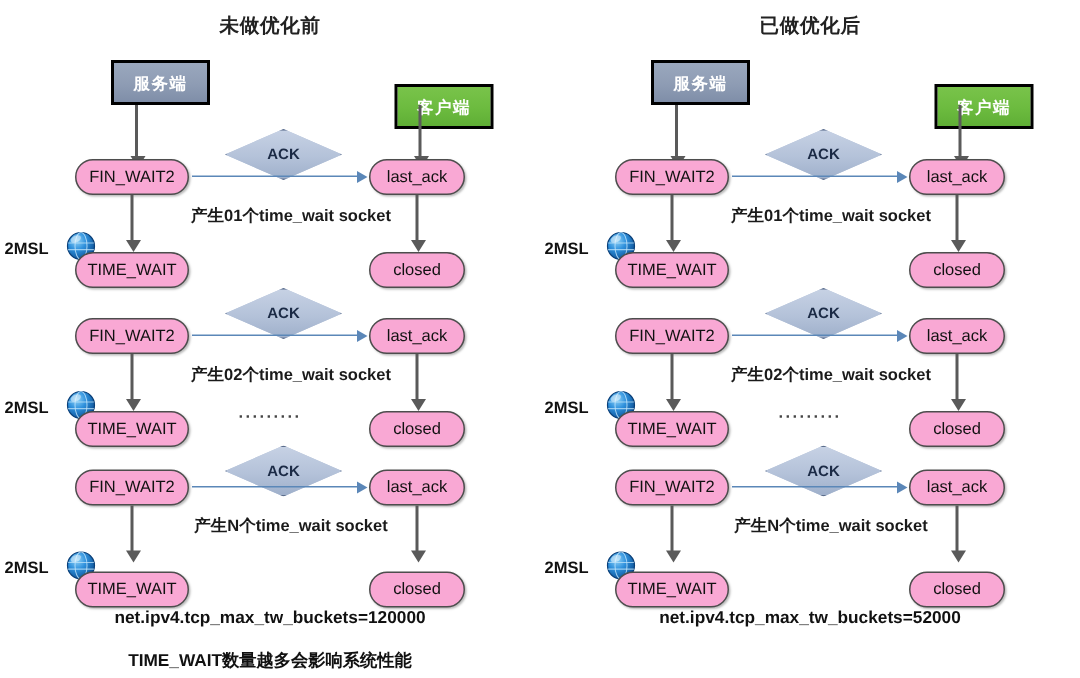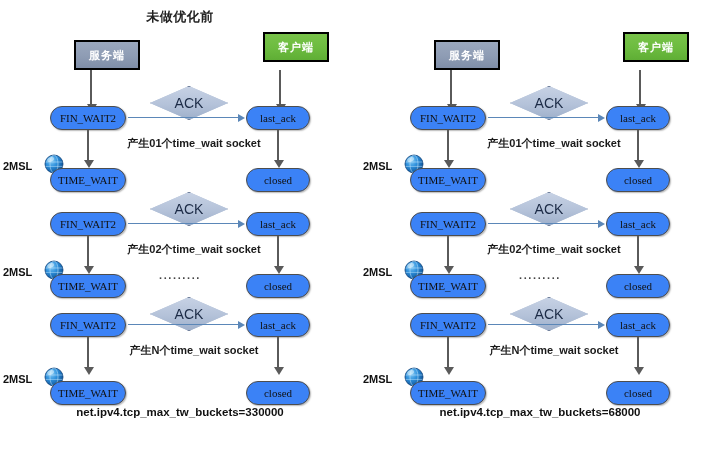--- a/index.html
+++ b/index.html
@@ -59,38 +59,37 @@
     margin-left: 16px;
   }
   .endpoint.server {
     background: linear-gradient(180deg,#9aa7bd 0%, #8e9cb4 55%, #7f8ea8 100%);
     left: 58px;
     top: 40px;
   }
   .endpoint.client {
     background: linear-gradient(180deg,#79c34a 0%, #6cbb3f 55%, #5fae35 100%);
     left: 247px;
-    top: 32px;
+    top: 56px;
   }
 
   
   .state {
     position: absolute;
     height: 24px;
     border: 1.6px solid #4d4d4d;
     border-radius: 12px;
-    background: #3b82f6;
+    background: #f9a8d4;
     box-sizing: border-box;
     display: flex;
     align-items: center;
     justify-content: center;
     font-size: 11px;
     color: #111111;
     box-shadow: 1px 1px 1.5px rgba(0,0,0,0.28);
-    font-family: Liberation Serif, serif;
   }
   .state.fin  { width: 76px; left: 50px; }
   .state.tw   { width: 76px; left: 50px; border-radius: 12px; }
   .state.last { width: 64px; left: 246px; }
   .state.closed { width: 64px; left: 246px; }
 
   
   .ack {
     position: absolute;
     width: 78px;
@@ -105,23 +104,23 @@
     box-sizing: border-box;
     clip-path: polygon(50% 0%, 100% 50%, 50% 100%, 0% 50%);
     background-image: linear-gradient(180deg,#c6d1e4 0%, #b4c2d9 55%, #9fb0cb 100%);
   }
   .ack .lbl {
     position: absolute;
     inset: 0;
     display: flex;
     align-items: center;
     justify-content: center;
-    font-size: 14px;
+    font-size: 10px;
     color: #1b2a45;
-    font-weight: normal;
+    font-weight: bold;
   }
 
   
   .vline {
     position: absolute;
     width: 2px;
     background: #5a5a5a;
   }
   .vhead {
     position: absolute;
@@ -310,25 +309,27 @@
         <circle cx="10" cy="10" r="9" fill="url(#g1)" stroke="#0a3f78" stroke-width="0.8"></circle>
         <ellipse cx="10" cy="10" rx="4" ry="9" fill="none" stroke="#bfe4fb" stroke-width="0.7" opacity="0.8"></ellipse>
         <path d="M1.4 8 H18.6 M1.4 12.4 H18.6" stroke="#bfe4fb" stroke-width="0.7" opacity="0.75" fill="none"></path>
         <ellipse cx="6.6" cy="5.4" rx="3.6" ry="2.2" fill="#ffffff" opacity="0.45" transform="rotate(-25 6.6 5.4)"></ellipse>
         <path d="M16 16 l4 4" stroke="#9fb4c6" stroke-width="2.4" stroke-linecap="round"></path>
       </svg>
     </div>
     <div class="state tw" style="top:381px;">TIME_WAIT</div>
     <div class="state closed" style="top:381px;">closed</div>
 
-    <div class="footer-cmd">net.ipv4.tcp_max_tw_buckets=330000</div>
+    <div class="footer-cmd">net.ipv4.tcp_max_tw_buckets=120000</div>
+    <div class="footer-desc">TIME_WAIT数量越多会影响系统性能</div>
   </div>
 
   <div class="panel panel-right">
 
+    <div class="panel-title">已做优化后</div>
 
     <div class="endpoint server">服务端</div>
     <div class="endpoint client">客户端</div>
 
     <div class="vline" style="left:90px; top:70px; height:36px;"></div>
     <div class="vhead" style="left:91px; top:104px;"></div>
     <div class="vline" style="left:279px; top:70px; height:36px;"></div>
     <div class="vhead" style="left:280px; top:104px;"></div>
 
     <div class="ack" style="top:86px;">
@@ -413,16 +414,16 @@
         <circle cx="10" cy="10" r="9" fill="url(#g1)" stroke="#0a3f78" stroke-width="0.8"></circle>
         <ellipse cx="10" cy="10" rx="4" ry="9" fill="none" stroke="#bfe4fb" stroke-width="0.7" opacity="0.8"></ellipse>
         <path d="M1.4 8 H18.6 M1.4 12.4 H18.6" stroke="#bfe4fb" stroke-width="0.7" opacity="0.75" fill="none"></path>
         <ellipse cx="6.6" cy="5.4" rx="3.6" ry="2.2" fill="#ffffff" opacity="0.45" transform="rotate(-25 6.6 5.4)"></ellipse>
         <path d="M16 16 l4 4" stroke="#9fb4c6" stroke-width="2.4" stroke-linecap="round"></path>
       </svg>
     </div>
     <div class="state tw" style="top:381px;">TIME_WAIT</div>
     <div class="state closed" style="top:381px;">closed</div>
 
-    <div class="footer-cmd">net.ipv4.tcp_max_tw_buckets=68000</div>
+    <div class="footer-cmd">net.ipv4.tcp_max_tw_buckets=52000</div>
   </div>
 
 </div>
 
 </body></html>

